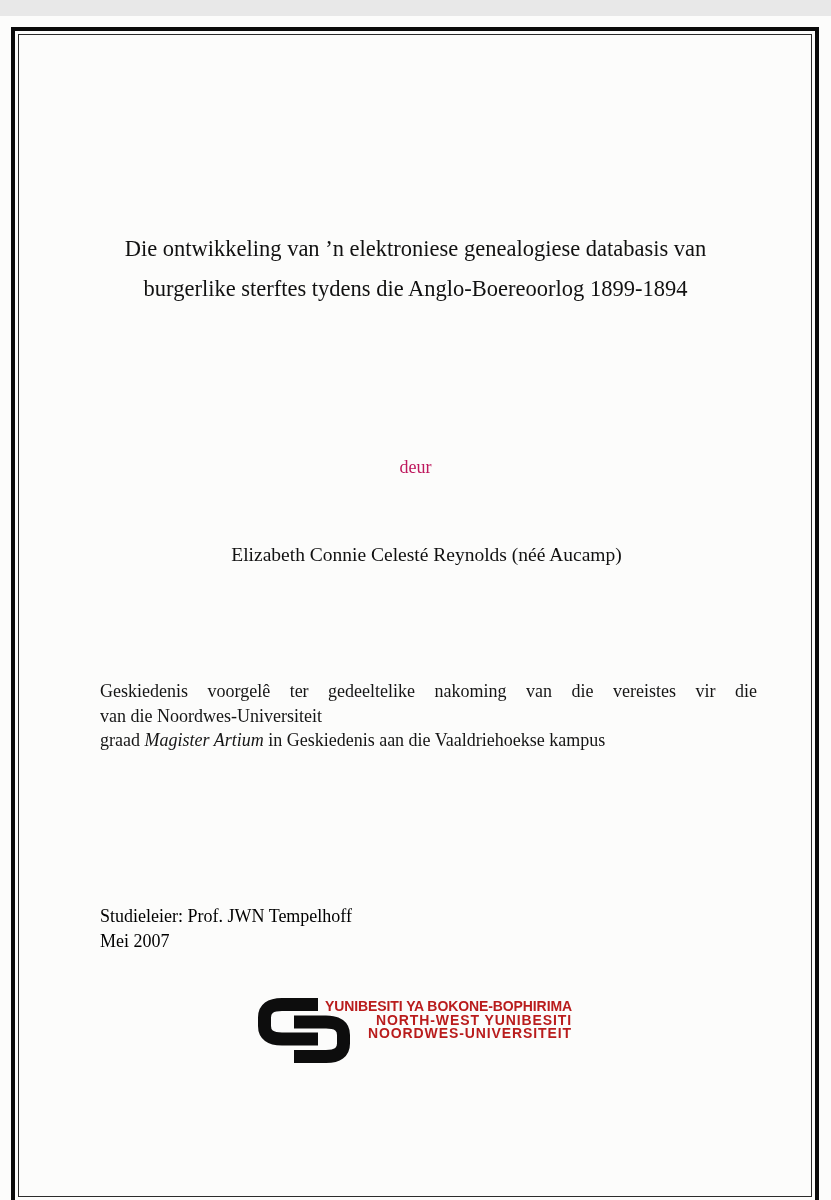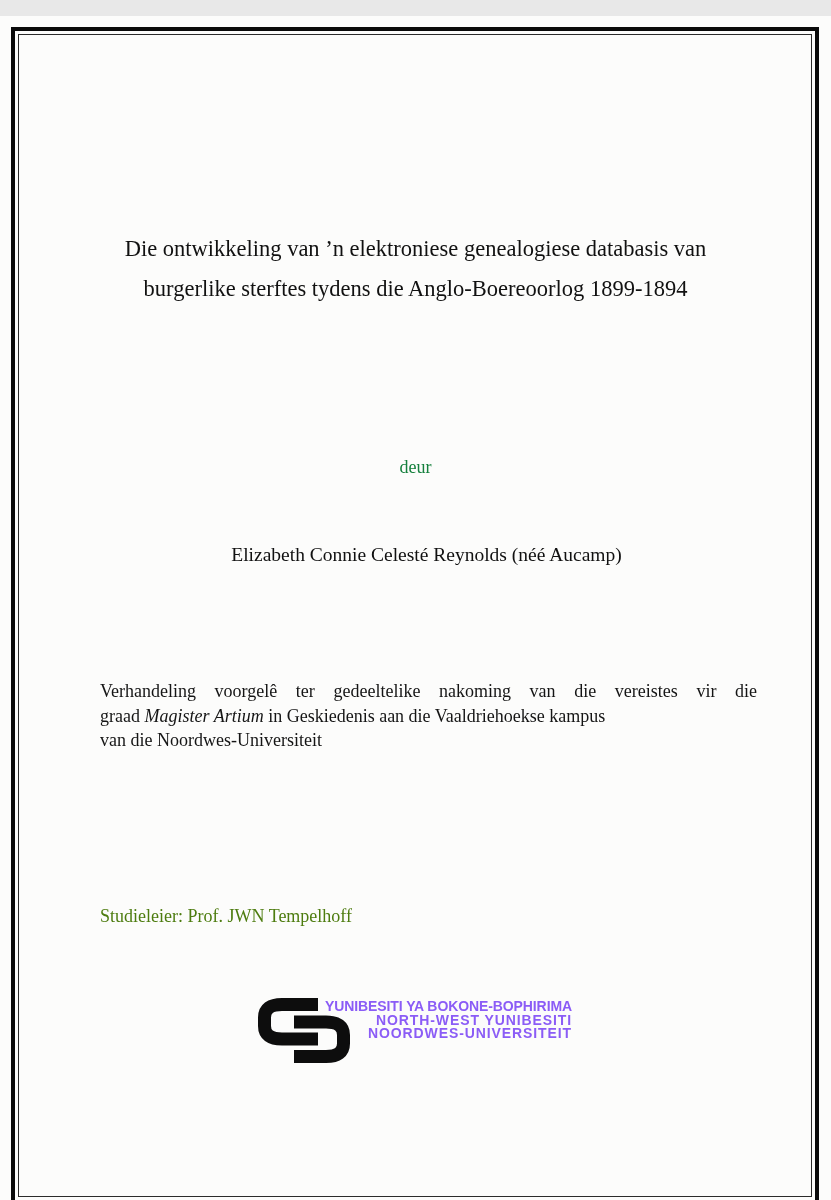--- a/index.html
+++ b/index.html
@@ -22,51 +22,51 @@
     border:1px solid #2b2b2b;
   }
   .title-block{
     position:absolute;top:213px;left:50px;right:50px;
     text-align:center;
     font-size:22.5px;line-height:40px;
     color:#111;
   }
   .byline{
     position:absolute;top:441px;left:0;width:100%;
-    text-align:center;font-size:18px;color:#15803d;
+    text-align:center;font-size:18px;color:#be185d;
   }
   .author-line{
     position:absolute;top:528px;left:11px;width:100%;
     text-align:center;font-size:19.5px;color:#111;
   }
   .statement{
     position:absolute;left:100px;top:663px;width:657px;
     font-size:18px;line-height:24.6px;color:#151515;
   }
   .statement .justified{
     text-align:justify;
     text-align-last:justify;
     word-spacing:1px;
   }
   .statement .ital{font-style:italic;}
   .supervisor-block{
     position:absolute;left:100px;top:888px;
-    font-size:18px;line-height:25px;color:#4d7c0f;
+    font-size:18px;line-height:25px;color:#000000;
   }
   .logo{
     position:absolute;left:258px;top:982px;width:320px;height:70px;
   }
   .logo-mark{position:absolute;left:0;top:0;}
   .logo-text{
     position:absolute;left:62px;top:2px;width:252px;
     text-align:right;
     font-family:"Liberation Sans", sans-serif;
     font-weight:700;
     font-size:14px;line-height:13.6px;
-    color:#8b5cf6;
+    color:#b91c1c;
     white-space:nowrap;
   }
   .logo-text .l1{letter-spacing:-0.1px;}
   .logo-text .l2,.logo-text .l3{letter-spacing:0.9px;}
 </style>
 </head>
 <body>
 
 <div class="page">
 
@@ -77,27 +77,28 @@
   <div class="title-block">
     <div>Die ontwikkeling van ’n elektroniese genealogiese databasis van</div>
     <div>burgerlike sterftes tydens die Anglo-Boereoorlog 1899-1894</div>
   </div>
 
   <div class="byline">deur</div>
 
   <div class="author-line">Elizabeth Connie Celesté Reynolds (néé Aucamp)</div>
 
   <div class="statement">
-    <div class="justified">Verhandeling voorgelê ter gedeeltelike nakoming van die vereistes vir die</div>
+    <div class="justified">Geskiedenis voorgelê ter gedeeltelike nakoming van die vereistes vir die</div>
+    <div>van die Noordwes-Universiteit</div>
     <div><span>graad </span><span class="ital">Magister Artium</span><span> in Geskiedenis aan die Vaaldriehoekse kampus</span></div>
-    <div>van die Noordwes-Universiteit</div>
   </div>
 
   <div class="supervisor-block">
     <div>Studieleier: Prof. JWN Tempelhoff</div>
+    <div>Mei 2007</div>
   </div>
 
   <div class="logo">
     <svg class="logo-mark" width="92" height="66" viewBox="0 0 92 66" xmlns="http://www.w3.org/2000/svg">
       <path d="M 60 6.5 H 24 Q 6.5 6.5 6.5 19.5 V 28 Q 6.5 41 24 41 H 60" fill="none" stroke="#0d0d0d" stroke-width="13" stroke-linecap="butt"></path>
       <path d="M 36 24 H 68 Q 85.5 24 85.5 37 V 45.5 Q 85.5 58.5 68 58.5 H 36" fill="none" stroke="#0d0d0d" stroke-width="13" stroke-linecap="butt"></path>
     </svg>
     <div class="logo-text">
       <div class="l1">YUNIBESITI YA BOKONE-BOPHIRIMA</div>
       <div class="l2">NORTH-WEST YUNIBESITI</div>

